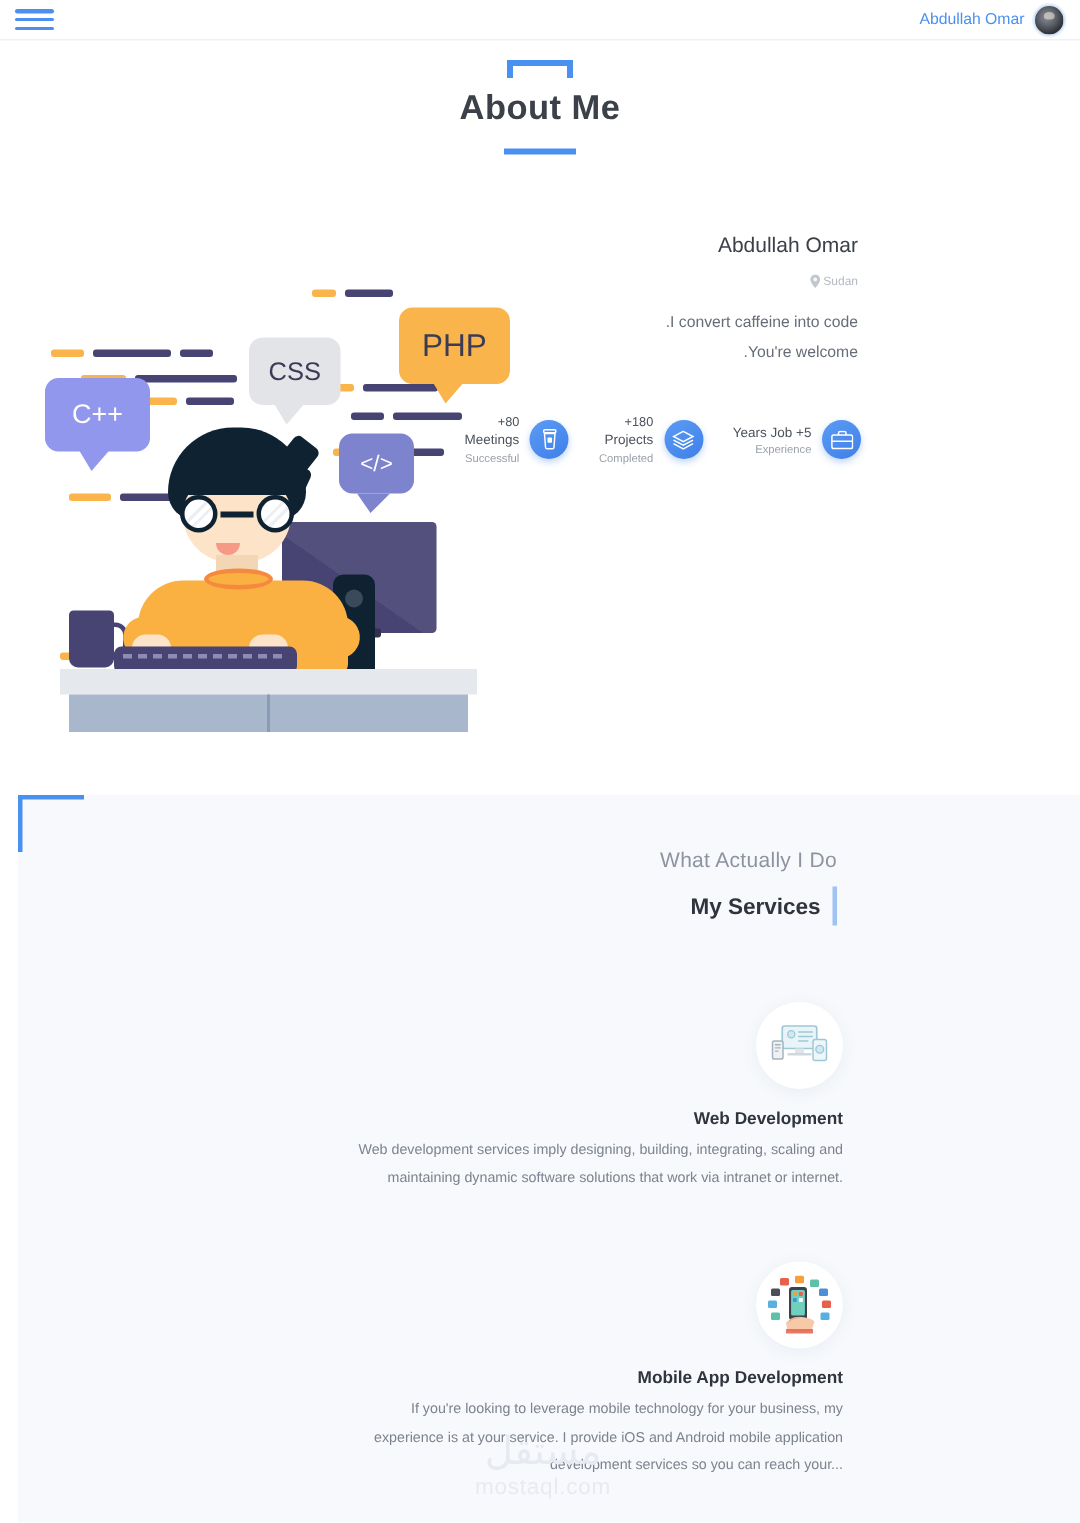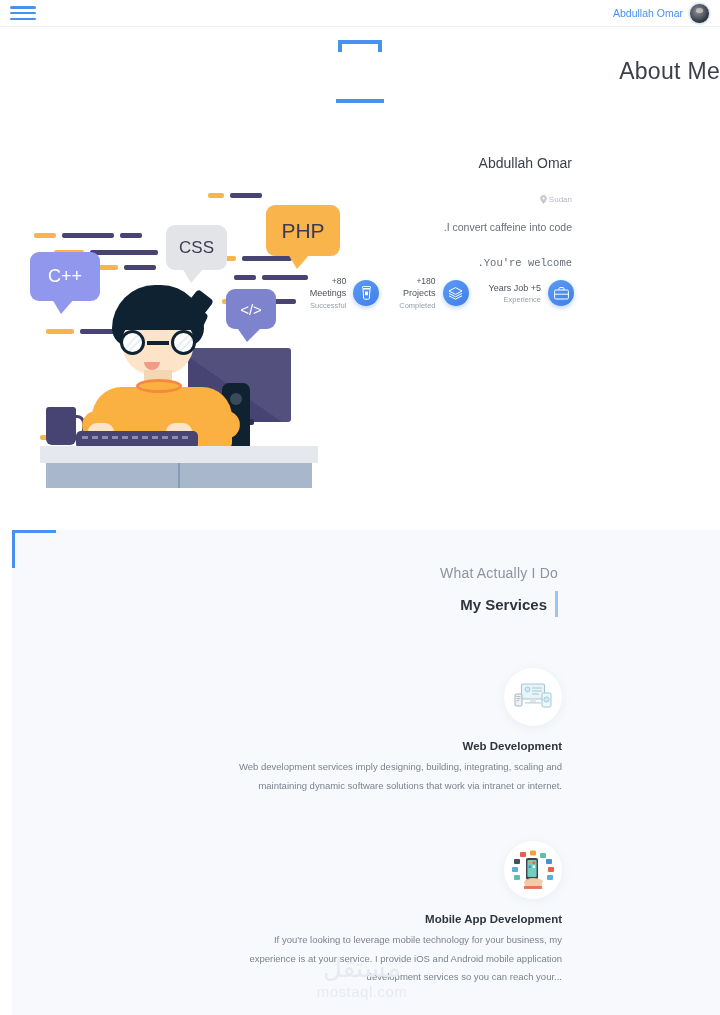--- a/index.html
+++ b/index.html
@@ -35,21 +35,21 @@
     content:""; position:absolute; left:30%; top:26%; width:40%; height:26%;
     background:#d8d3cb; border-radius:50% 50% 40% 40%; opacity:.7;
   }
 
   
   .about-head { position:absolute; left:0; top:40px; width:720px; text-align:center; }
   .bracket-top {
     width:44px; height:12px; margin:0 auto 6px auto;
     border-top:4px solid #4a90f0; border-left:4px solid #4a90f0; border-right:4px solid #4a90f0;
   }
-  .about-title { font-size:23px; color:#3b4049; letter-spacing:.3px; font-weight:400;text-align:right; }
+  .about-title { font-size:23px; color:#3b4049; letter-spacing:.3px; font-weight:700; }
   .underline-bar { width:48px; height:4px; background:#4a90f0; margin:14px auto 0 auto; }
 
   
   .illus { position:absolute; left:26px; top:165px; width:306px; height:325px; }
   .bubble {
     position:absolute; border-radius:9px; display:flex; align-items:center; justify-content:center;
     font-weight:400; color:#fff;
   }
   .bubble .tail {
     position:absolute; width:0; height:0; bottom:-13px; left:26px;
@@ -107,24 +107,24 @@
   .tower::after{ content:""; position:absolute; left:8px; top:10px; width:12px; height:12px; background:#3b4a5a; border-radius:50%; }
   .mug { position:absolute; left:20px; top:242px; width:30px; height:38px; background:#474373; border-radius:3px 3px 6px 6px; }
   .mug::after{ content:""; position:absolute; right:-9px; top:8px; width:13px; height:17px; border:3.5px solid #474373; border-radius:0 8px 8px 0; }
   .desk { position:absolute; left:14px; top:281px; width:278px; height:17px; background:#e5e8ec; }
   .desk-low { position:absolute; left:20px; top:298px; width:266px; height:25px; background:#a8b7cc; }
   .desk-split { position:absolute; left:152px; top:298px; width:2px; height:25px; background:#8a9cb5; }
 
   
   .info { position:absolute; right:12px; top:155px; width:330px; text-align:right; }
   .info-name { font-size:14px; color:#3b4049; font-weight:400; }
-  .info-loc { font-size:8px; color:#b4b9c2; margin-top:24px; display:flex; align-items:center; justify-content:flex-end; gap:2px;}
+  .info-loc { font-size:8px; color:#b4b9c2; margin-top:12px; display:flex; align-items:center; justify-content:flex-end; gap:2px;}
   .pin { display:inline-block; width:7px; height:9px; }
   .info-line { font-size:10.5px; color:#676d78; margin-top:17px; }
-  .info-line2 { font-size:10.5px; color:#676d78; margin-top:24px;font-family:Liberation Mono, monospace; }
+  .info-line2 { font-size:10.5px; color:#676d78; margin-top:8px; }
 
   
   .stats { position:absolute; right:10px; top:276px; display:flex; gap:20px; align-items:center; }
   .stat { display:flex; align-items:center; gap:7px; }
   .stat-text { text-align:right; }
   .stat-num { font-size:8.5px; color:#4c525c; line-height:1.35; }
   .stat-label { font-size:9px; color:#4c525c; line-height:1.35; font-weight:400;}
   .stat-sub { font-size:7.5px; color:#9aa0aa; line-height:1.5; }
   .stat-icon {
     width:26px; height:26px; border-radius:50%;

